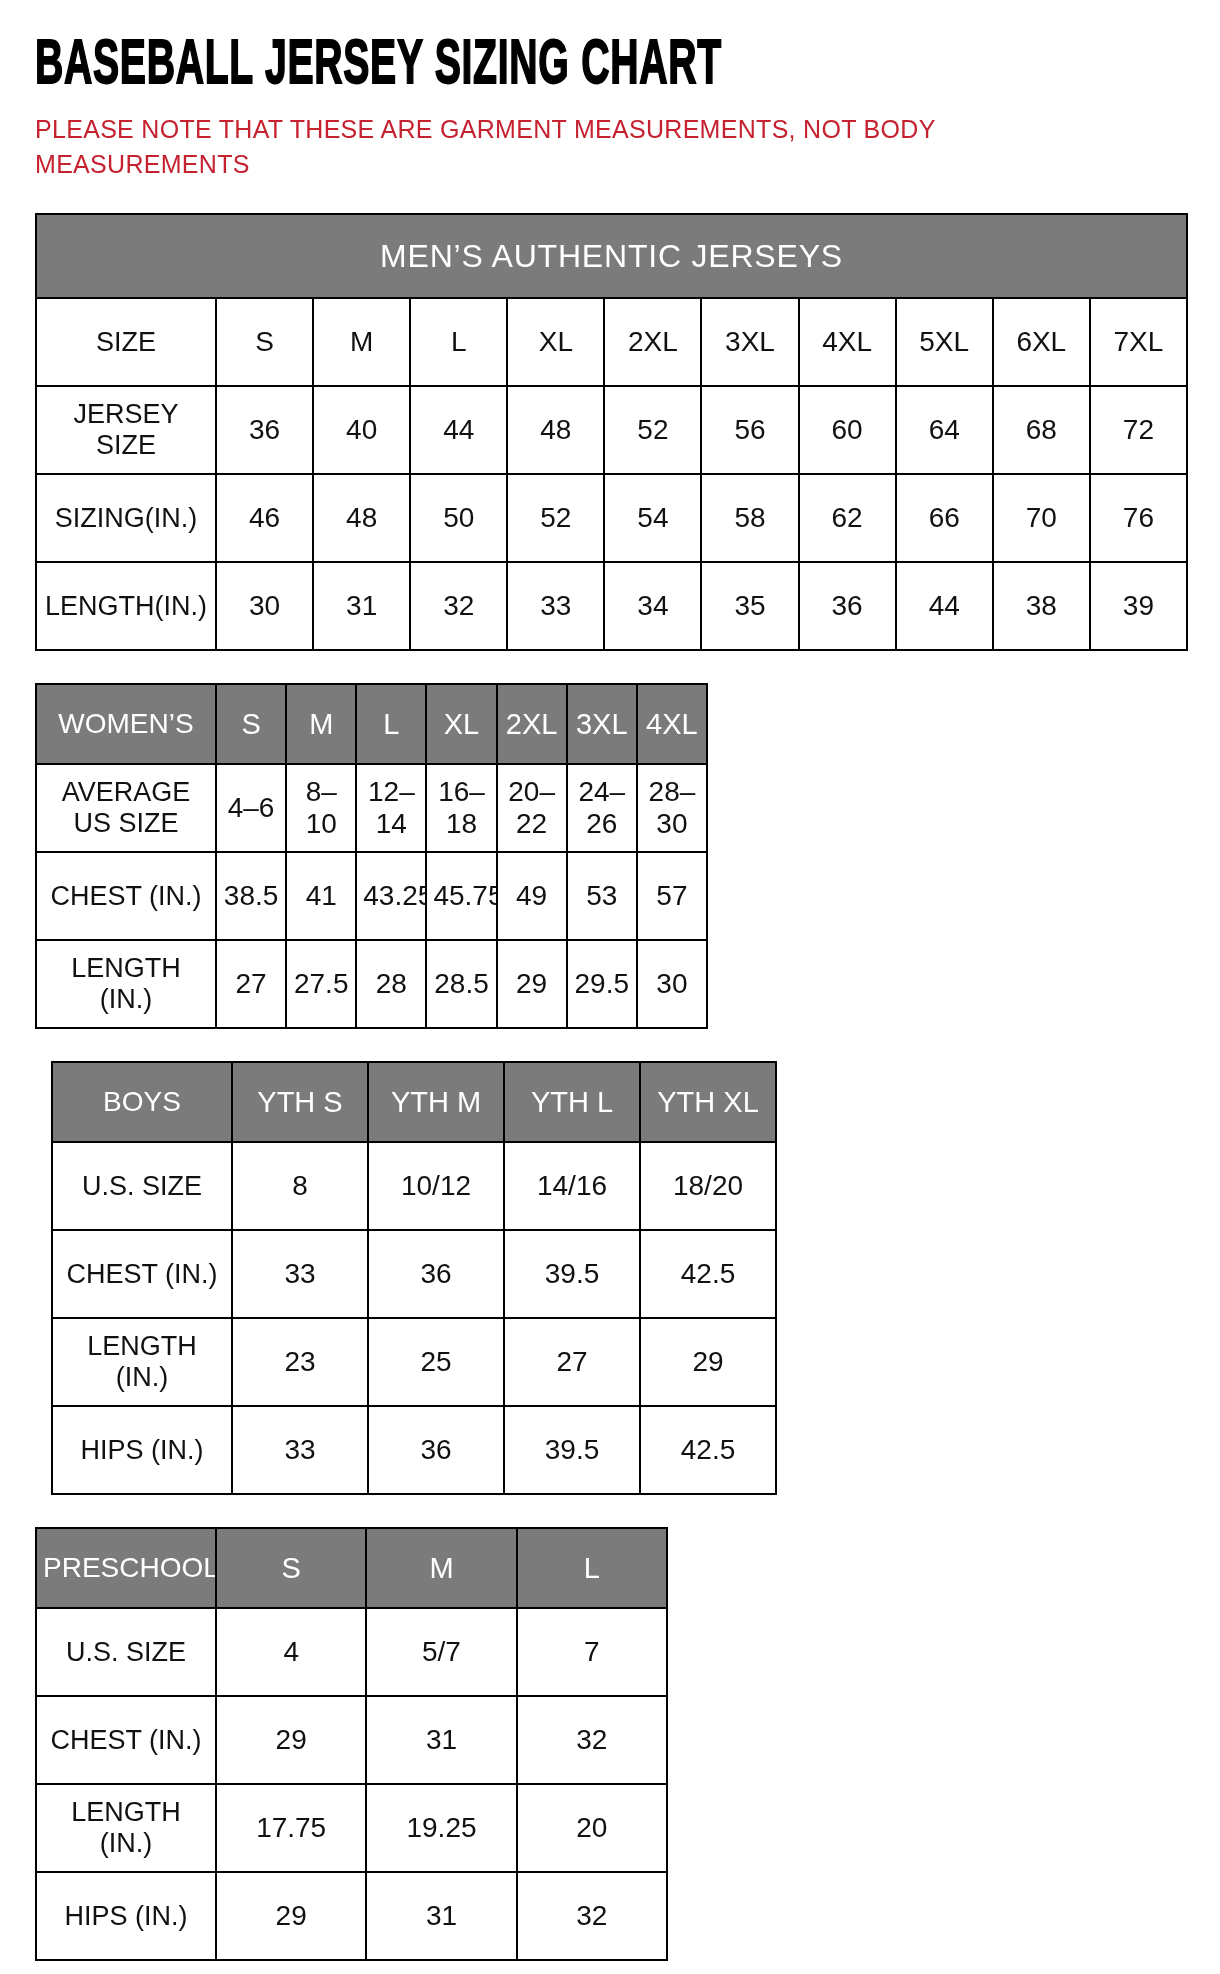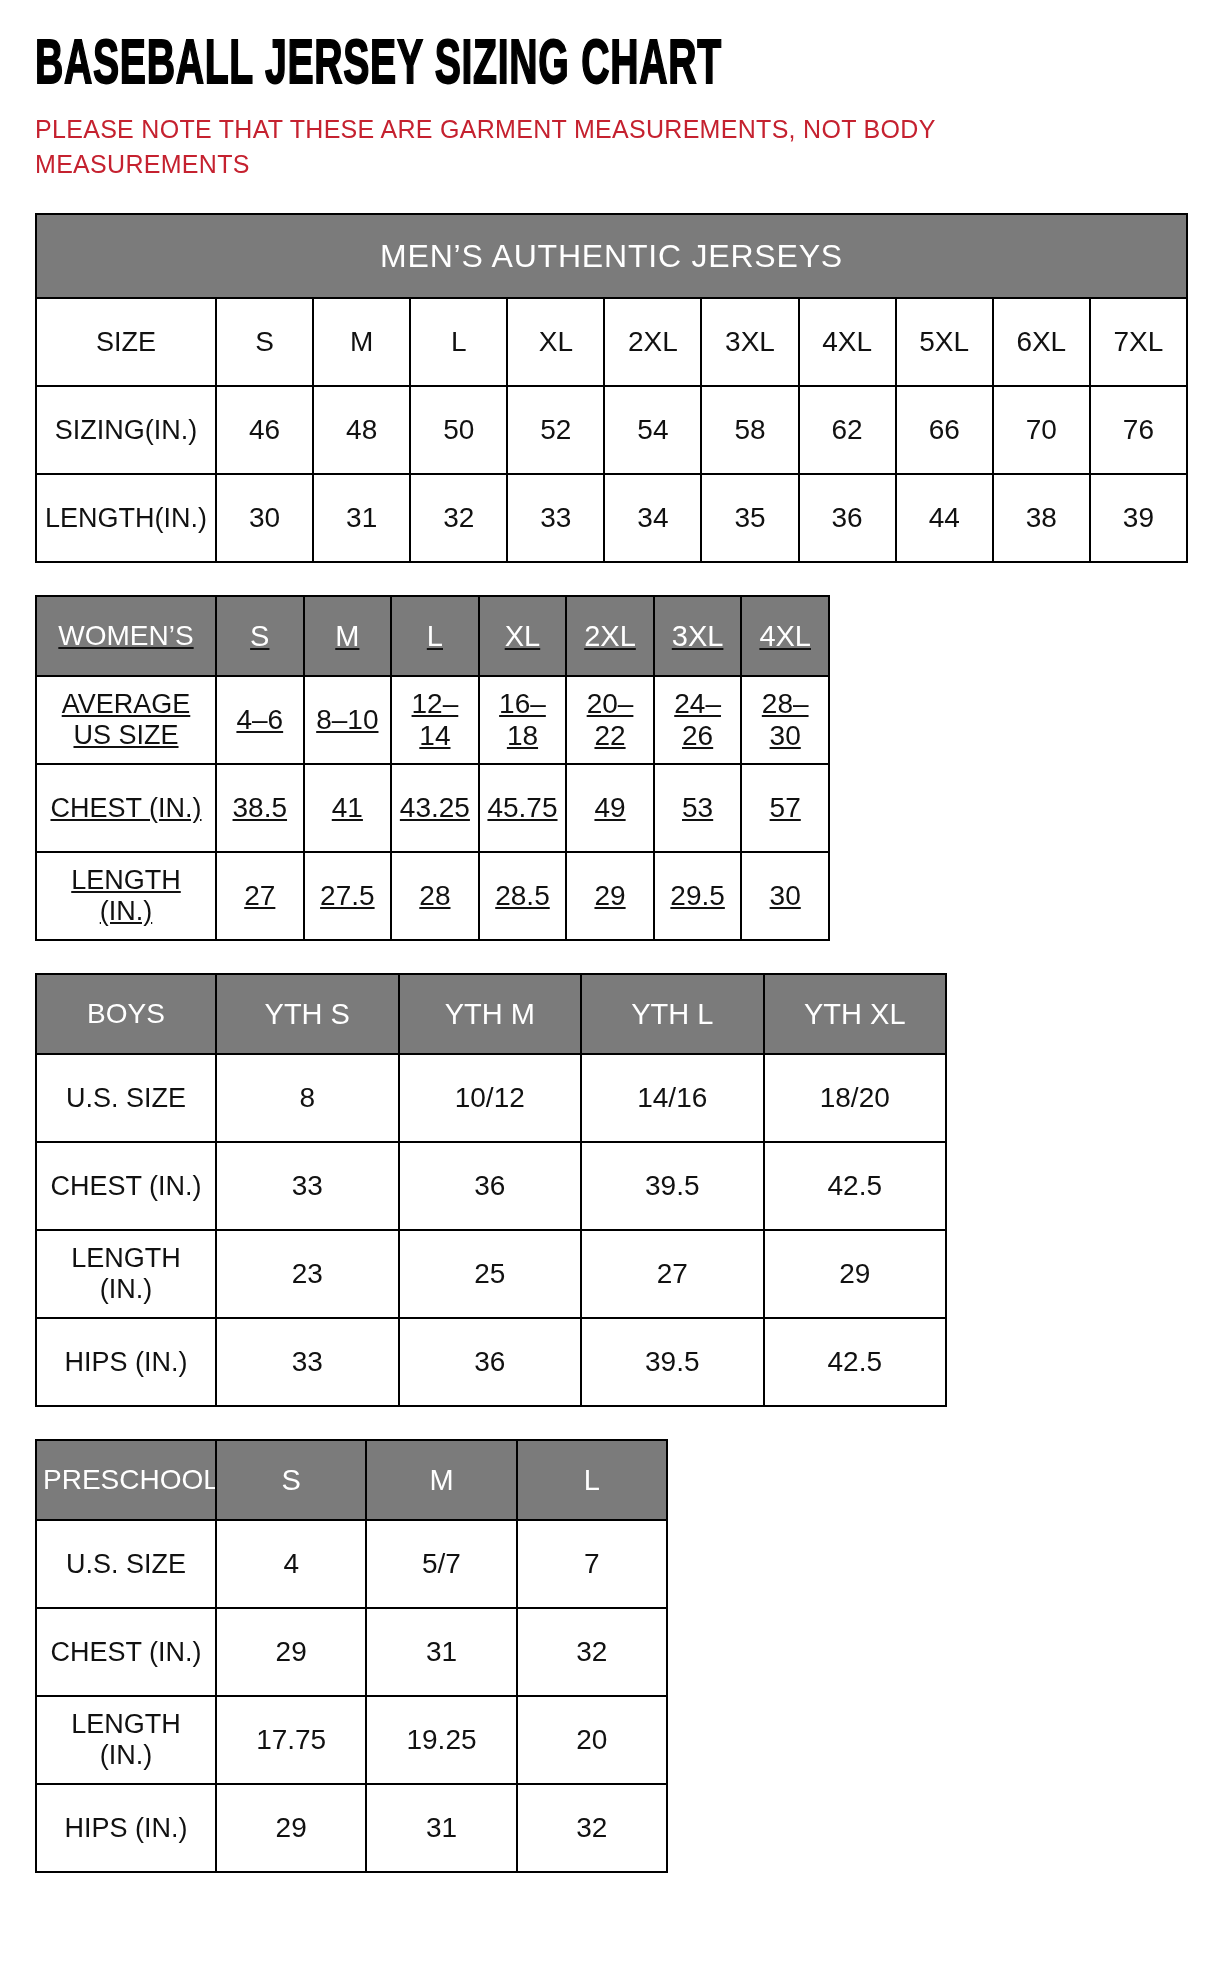--- a/index.html
+++ b/index.html
@@ -61,22 +61,22 @@
   .tbl tr.head th {
     background: var(--gray, #7b7b7b);
     color: #ffffff;
     height: 70px;
     font-size: 29px;
   }
   .tbl tr.head th:first-child { font-size: 28px; color: #ffffff; }
   .tbl tr.body td { height: 78px; }
 
   .tbl-mens      { width: 1153px; }
-  .tbl-womens    { width: 795px; text-decoration: underline; }
-  .tbl-boys      { width: 912px; }
+  .tbl-womens    { width: 673px; }
+  .tbl-boys      { width: 726px; margin-left: 16px; }
   .tbl-preschool { width: 633px; }
 </style>
 </head>
 <body>
 
 <div class="page">
 
   <h1 class="title">BASEBALL JERSEY SIZING CHART</h1>
 
   <p class="note">PLEASE NOTE THAT THESE ARE GARMENT MEASUREMENTS, NOT BODY MEASUREMENTS</p>
@@ -106,20 +106,33 @@
           <td>L</td>
           <td>XL</td>
           <td>2XL</td>
           <td>3XL</td>
           <td>4XL</td>
           <td>5XL</td>
           <td>6XL</td>
           <td>7XL</td>
         </tr>
         <tr class="body">
+          <td>JERSEY SIZE</td>
+          <td>36</td>
+          <td>40</td>
+          <td>44</td>
+          <td>48</td>
+          <td>52</td>
+          <td>56</td>
+          <td>60</td>
+          <td>64</td>
+          <td>68</td>
+          <td>72</td>
+        </tr>
+        <tr class="body">
           <td>SIZING(IN.)</td>
           <td>46</td>
           <td>48</td>
           <td>50</td>
           <td>52</td>
           <td>54</td>
           <td>58</td>
           <td>62</td>
           <td>66</td>
           <td>70</td>

